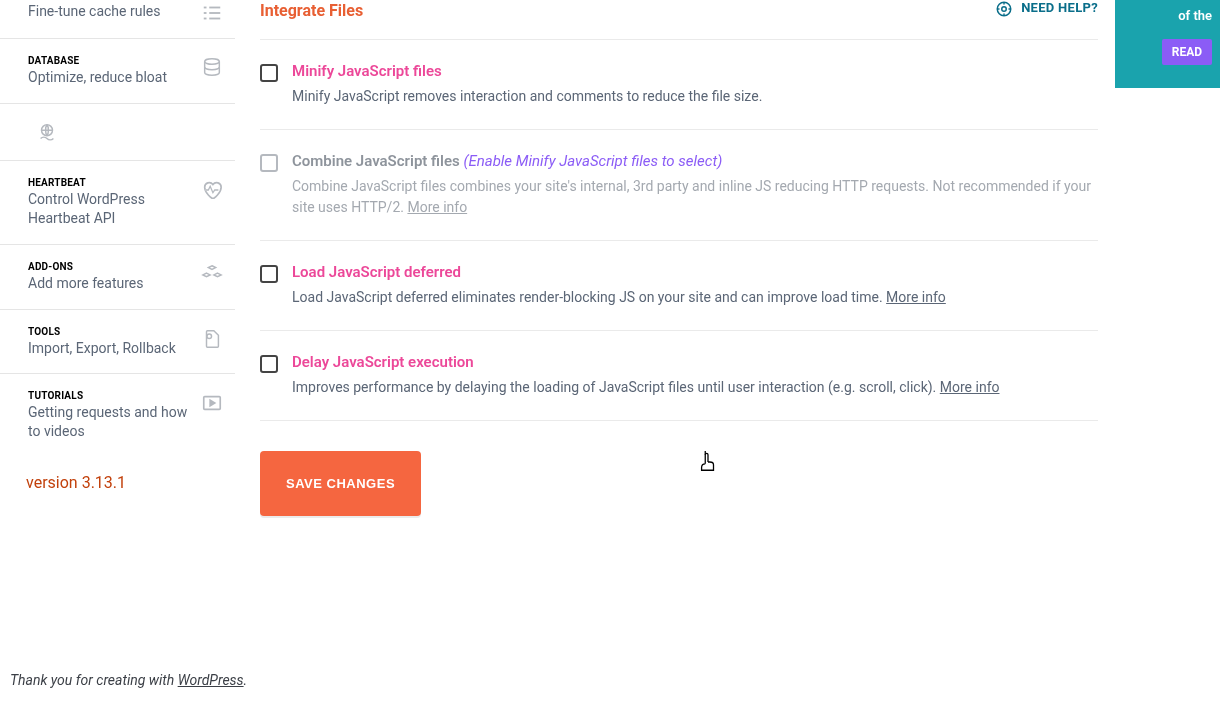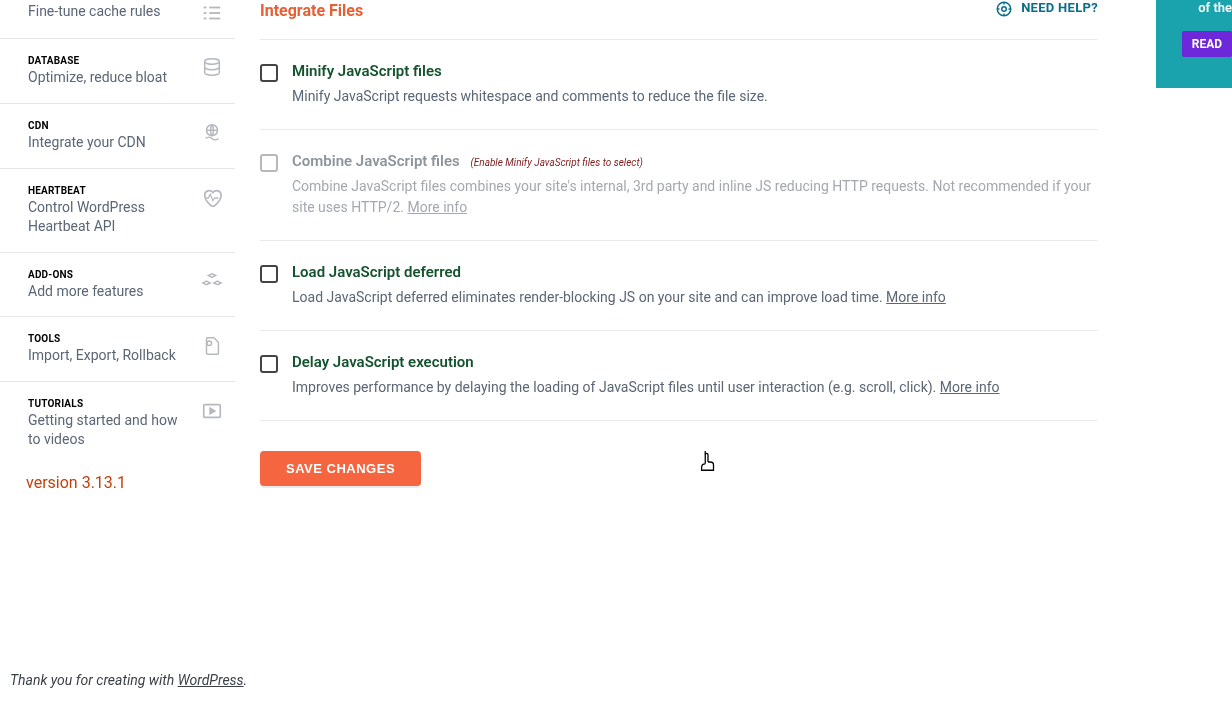--- a/index.html
+++ b/index.html
@@ -20,32 +20,32 @@
 .section-head { display: flex; align-items: center; justify-content: space-between; padding: 0 0 18px 0; border-bottom: 1px solid #eaeaea; }
 .section-title { font-weight: 700; font-size: 16px; color: #e85f33; }
 .need-help { display: flex; align-items: flex-start; gap: 8px; color: #0a6e8a; font-weight: 700; font-size: 13px; letter-spacing: 0.3px; cursor: pointer; }
 .need-help svg { width: 18px; height: 18px; }
 
 .option { display: flex; gap: 14px; padding: 22px 0; border-bottom: 1px solid #eaeaea; }
 .option:last-of-type { border-bottom: none; }
 .cbx { width: 18px; height: 18px; border: 2px solid #444; border-radius: 3px; flex-shrink: 0; margin-top: 2px; cursor: pointer; }
 .cbx.disabled { border-color: #b5b9bf; }
 .opt-body { flex: 1; }
-.opt-title { font-weight: 600; font-size: 15px; color: #14532d; }
+.opt-title { font-weight: 600; font-size: 15px; color: #ec4899; }
 .opt-title.disabled { color: #8e949c; }
-.opt-hint { font-style: italic; color: #7f1d1d; font-weight: 400; font-size: 10px; margin-left: 7px; }
+.opt-hint { font-style: italic; color: #8b5cf6; font-weight: 400; font-size: 15px; }
 .opt-desc { font-size: 14px; color: #5b6676; margin-top: 6px; line-height: 1.5; }
 .opt-desc.disabled { color: #a4a9b0; }
 .more-info { text-decoration: underline; color: inherit; cursor: pointer; }
 
-.save-btn { margin-top: 30px; background: #f56640; color: #fff; font-weight: 700; font-size: 13px; letter-spacing: 0.5px; border: none; padding: 10px 26px; border-radius: 4px; cursor: pointer; box-shadow: 0 2px 0 rgba(0,0,0,0.08); }
-
-.teal-box { position: absolute; right: 0; top: 0; width: 76px; height: 88px; background: #1aa3ad; color: #fff; font-size: 13px; font-weight: 600; padding: 0; overflow: hidden; }
+.save-btn { margin-top: 30px; background: #f56640; color: #fff; font-weight: 700; font-size: 13px; letter-spacing: 0.5px; border: none; padding: 25px 26px; border-radius: 4px; cursor: pointer; box-shadow: 0 2px 0 rgba(0,0,0,0.08); }
+
+.teal-box { position: absolute; right: 12px; top: 0; width: 105px; height: 88px; background: #1aa3ad; color: #fff; font-size: 13px; font-weight: 600; padding: 8px; overflow: hidden; }
 .teal-box .line1 { text-align: right; }
-.teal-btn { background: #6d28d9; color: #fff; font-weight: 700; font-size: 12px; padding: 6px 10px; margin-top: 16px; float: right; cursor: pointer; border-radius: 2px; }
+.teal-btn { background: #8b5cf6; color: #fff; font-weight: 700; font-size: 12px; padding: 6px 10px; margin-top: 16px; float: right; cursor: pointer; border-radius: 2px; }
 
 .footer { position: absolute; left: 10px; bottom: 32px; font-size: 14px; color: #3b3f46; font-style: italic; }
 .footer a { color: #3b3f46; text-decoration: underline; cursor: pointer; }
 
 .cursor { position: absolute; left: 697px; top: 448px; pointer-events: none; }
 .cursor svg { width: 22px; height: 28px; }
 </style>
 </head>
 <body>
 
@@ -74,24 +74,20 @@
     <span class="sidebar-icon">
       <svg viewBox="0 0 24 24" fill="none" stroke="#b5b9bf" stroke-width="1.6">
           <ellipse cx="12" cy="5" rx="8" ry="3"></ellipse>
           <path d="M4 5v6c0 1.66 3.58 3 8 3s8-1.34 8-3V5"></path>
           <path d="M4 11v6c0 1.66 3.58 3 8 3s8-1.34 8-3v-6"></path>
         </svg>
     </span>
   </div>
 
   <div class="sidebar-item">
-    <div class="txt">
-      <div class="sidebar-title">CDN</div>
-      <div class="sidebar-sub">Integrate your CDN</div>
-    </div>
     <span class="sidebar-icon">
       <svg viewBox="0 0 24 24" fill="none" stroke="#b5b9bf" stroke-width="1.6">
           <circle cx="12" cy="9" r="6"></circle>
           <path d="M6 9h12M12 3c2 2 2 10 0 12M12 3c-2 2-2 10 0 12"></path>
           <path d="M5 18c2-2 5-2 7 0s5 2 7 0"></path>
         </svg>
     </span>
   </div>
 
   <div class="sidebar-item">
@@ -129,21 +125,21 @@
       <svg viewBox="0 0 24 24" fill="none" stroke="#b5b9bf" stroke-width="1.6">
           <path d="M14 3H7a1 1 0 0 0-1 1v16a1 1 0 0 0 1 1h11a1 1 0 0 0 1-1V8l-5-5z"></path>
           <circle cx="9" cy="9" r="2.5"></circle>
         </svg>
     </span>
   </div>
 
   <div class="sidebar-item" style="border-bottom:none;">
     <div class="txt">
       <div class="sidebar-title">TUTORIALS</div>
-      <div class="sidebar-sub">Getting started and how to videos</div>
+      <div class="sidebar-sub">Getting requests and how to videos</div>
     </div>
     <span class="sidebar-icon">
       <svg viewBox="0 0 24 24" fill="none" stroke="#b5b9bf" stroke-width="1.8">
           <rect x="3" y="5" width="18" height="14" rx="1"></rect>
           <path d="M10 9l5 3-5 3V9z" fill="#b5b9bf"></path>
         </svg>
     </span>
   </div>
 
   <div class="version">version 3.13.1</div>
@@ -164,21 +160,21 @@
           </svg>
       </span>
       <span>NEED HELP?</span>
     </div>
   </div>
 
   <div class="option">
     <div class="cbx"></div>
     <div class="opt-body">
       <div class="opt-title">Minify JavaScript files</div>
-      <div class="opt-desc">Minify JavaScript requests whitespace and comments to reduce the file size.</div>
+      <div class="opt-desc">Minify JavaScript removes interaction and comments to reduce the file size.</div>
     </div>
   </div>
 
   <div class="option">
     <div class="cbx disabled"></div>
     <div class="opt-body">
       <div class="opt-title disabled">
         <span>Combine JavaScript files</span>
         <span class="opt-hint">(Enable Minify JavaScript files to select)</span>
       </div>

